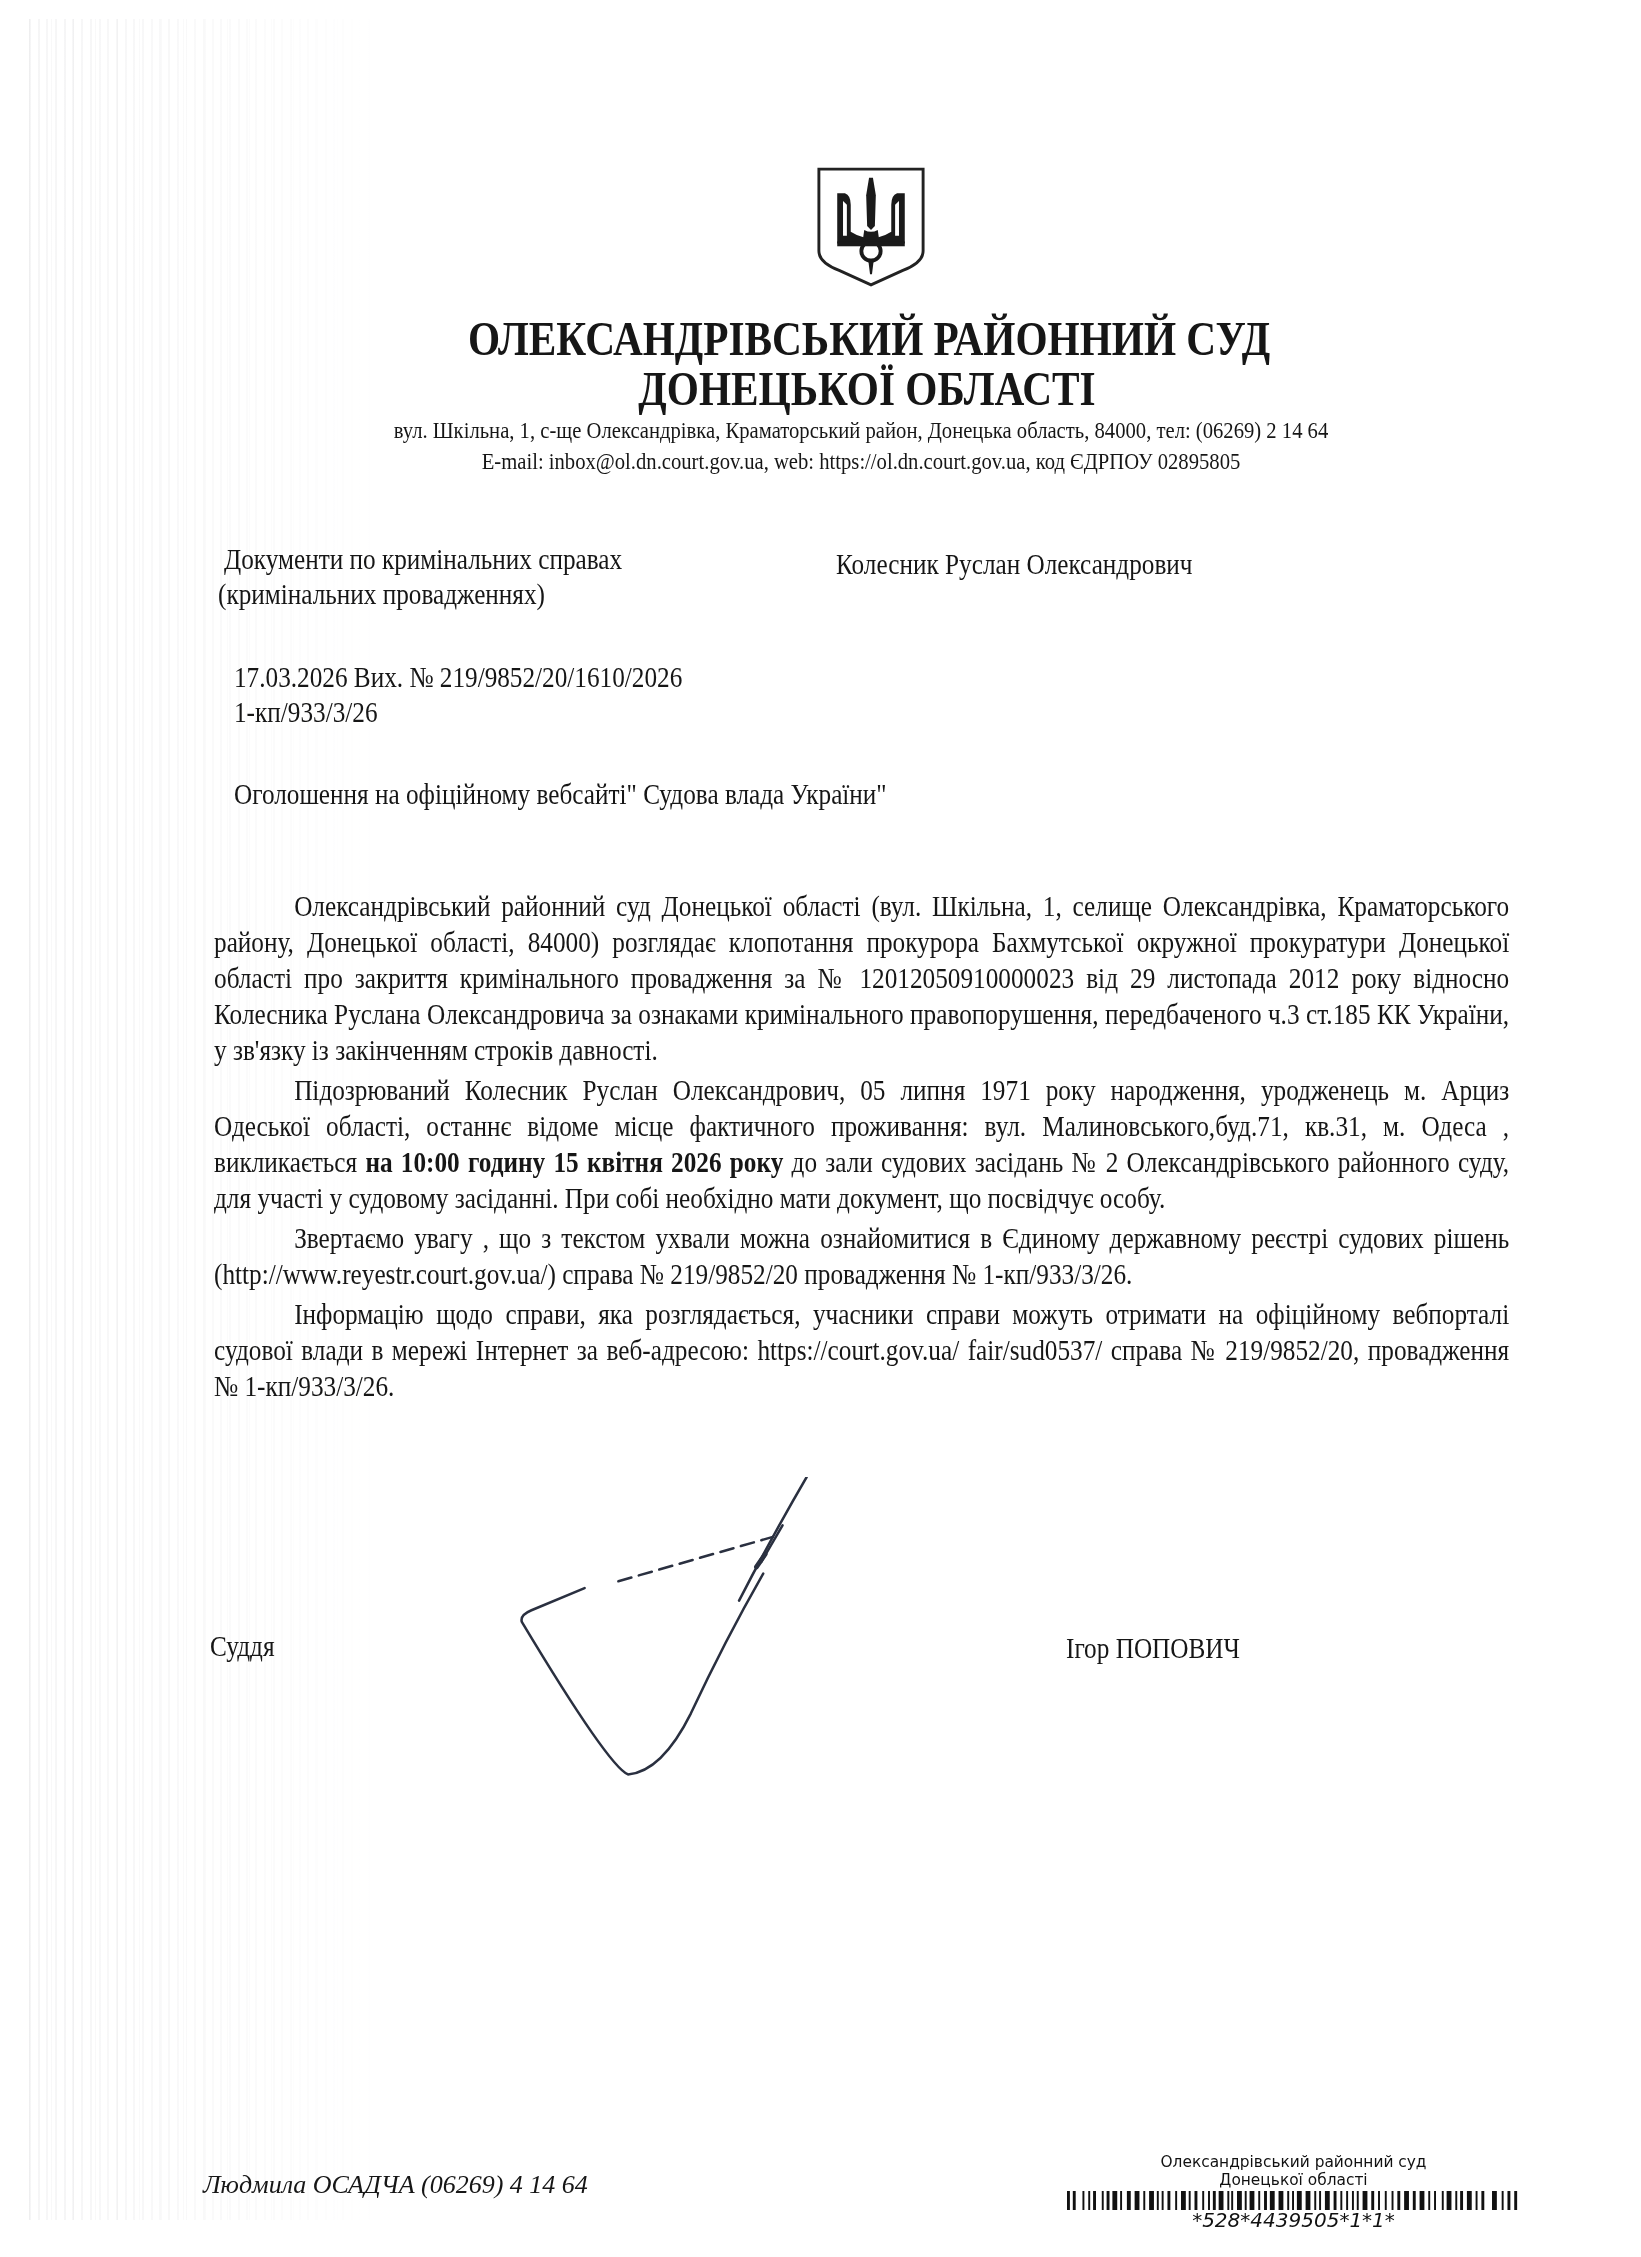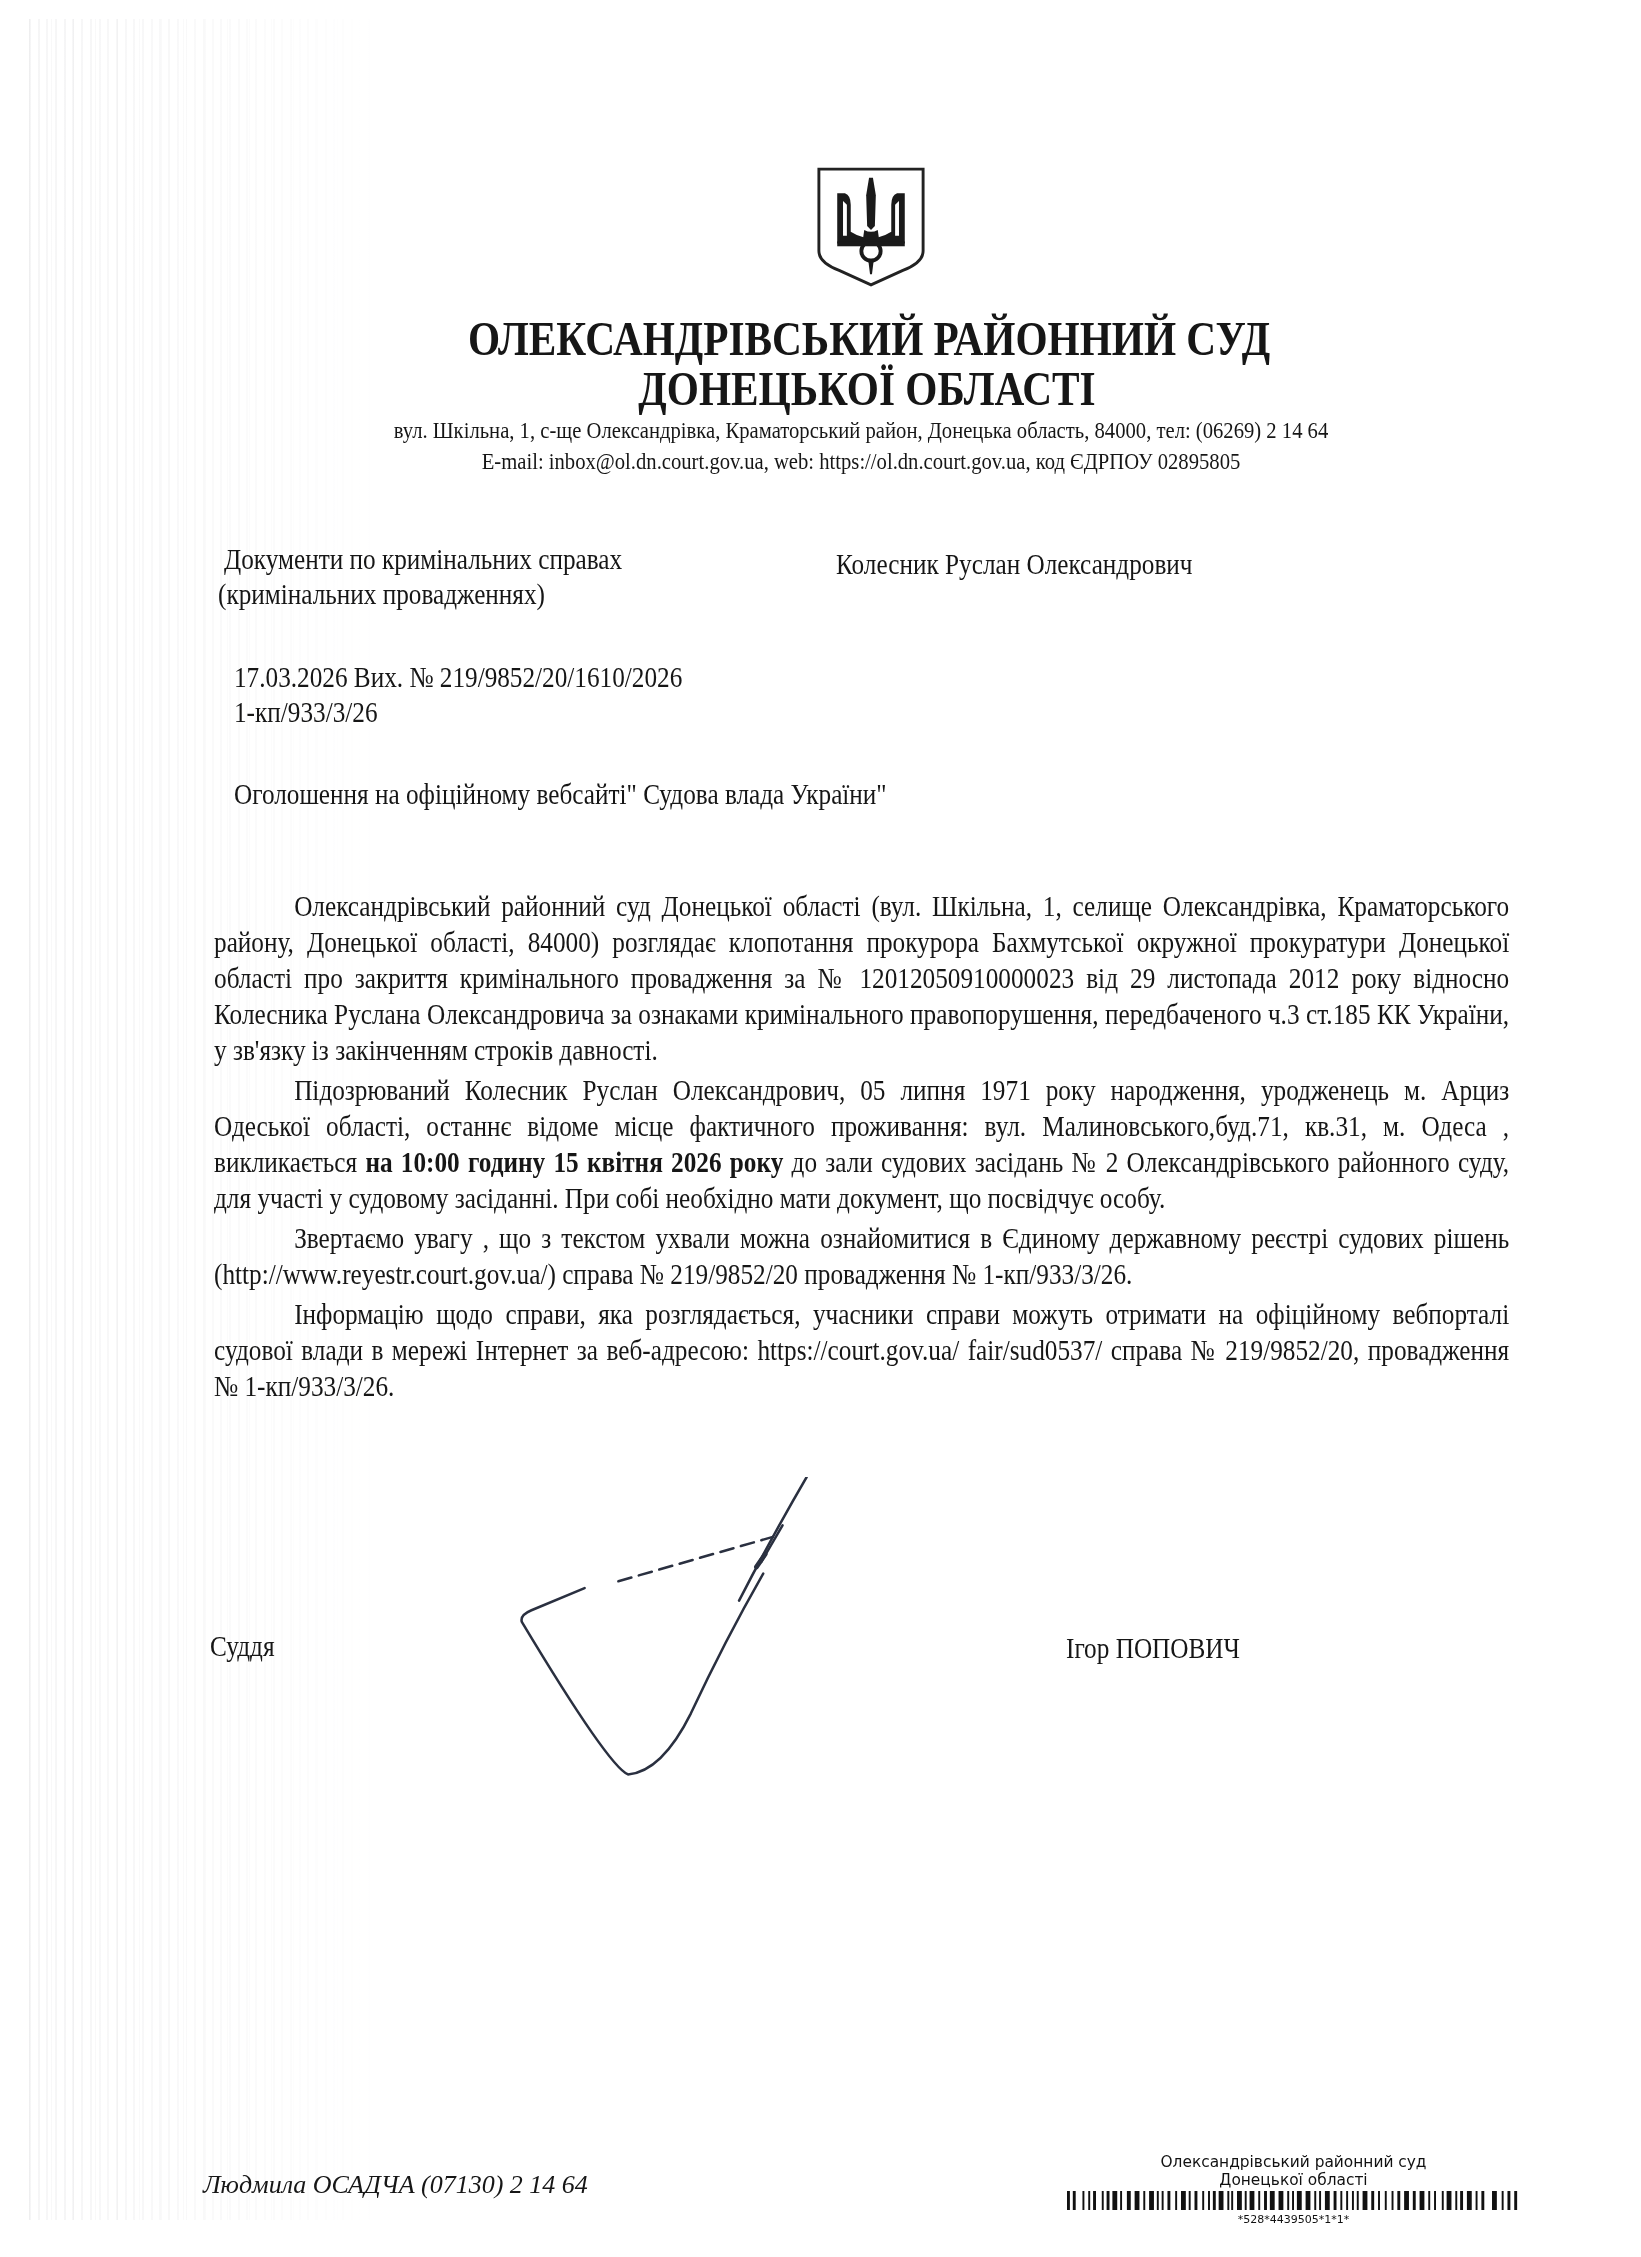--- a/index.html
+++ b/index.html
@@ -45,21 +45,21 @@
   .signature { position:absolute; left:483px; top:1477px; width:348px; height:309px; }
   .footer-exec {
     position:absolute; left:203px; top:2170px; font-style:italic; font-size:26px;
     white-space:nowrap;
   }
   .stamp {
     position:absolute; left:1052px; top:2153px; width:483px; text-align:center;
     font-family:"DejaVu Sans", "Liberation Sans", sans-serif; font-size:15.4px; line-height:18.3px; color:#111;
   }
   .barcode { height:19.3px; margin:1px auto 0; width:454px; display:block; }
-  .barcode-text { font-size:11px; margin-top:1px; }
+  .barcode-text { font-size:20px; margin-top:1px;font-style:italic; }
 </style>
 </head>
 <body>
 
 <div class="scan-noise"></div>
 
 <svg class="abs emblem" viewBox="0 0 114 125">
   <path d="M3 3 H111 V88 Q111 100 90 108 L57 123 L24 108 Q3 100 3 88 Z" fill="none" stroke="#222" stroke-width="3"></path>
   <g fill="#1a1a1a">
     <path d="M55 12 L59 12 L62 30 L61 62 L57 66 L53 62 L52 30 Z"></path>
@@ -99,21 +99,21 @@
 <svg class="signature" viewBox="0 0 360 320">
   <g fill="none" stroke="#2a3040" stroke-width="2.6" stroke-linecap="round">
     <path d="M290 100 Q250 170 215 245 Q185 305 150 308 Q130 300 40 150 Q38 143 50 138 L105 115"></path>
     <path d="M140 108 L300 62" stroke-dasharray="14 8"></path>
     <path d="M335 0 Q300 60 265 128"></path>
     <path d="M310 50 L288 88"></path>
     <path d="M292 80 L283 93" stroke-width="5"></path>
   </g>
 </svg>
 
-<div class="footer-exec">Людмила  ОСАДЧА (07130) 2 14 64</div>
+<div class="footer-exec">Людмила  ОСАДЧА (06269) 4 14 64</div>
 
 <div class="stamp">
   <div>Олександрівський районний суд</div>
   <div>Донецької області</div>
   <svg class="barcode" viewBox="0 0 470 20" preserveAspectRatio="none">
     <g fill="#111">
       <rect x="0" y="0" width="3" height="20"></rect>
         <rect x="6" y="0" width="3" height="20"></rect>
       <rect x="16" y="0" width="2" height="20"></rect>
         <rect x="22" y="0" width="2" height="20"></rect>

